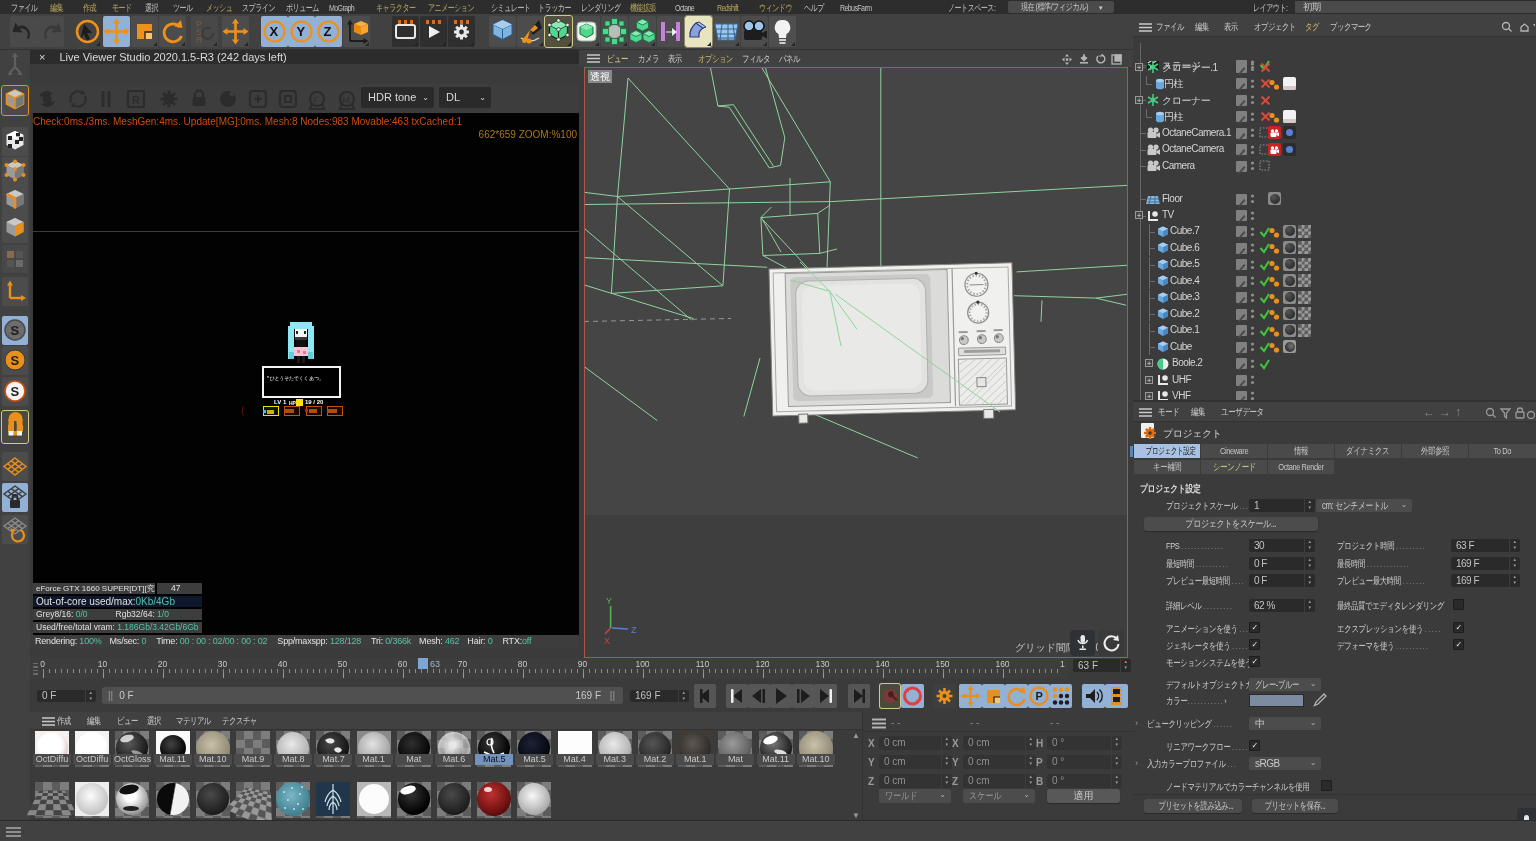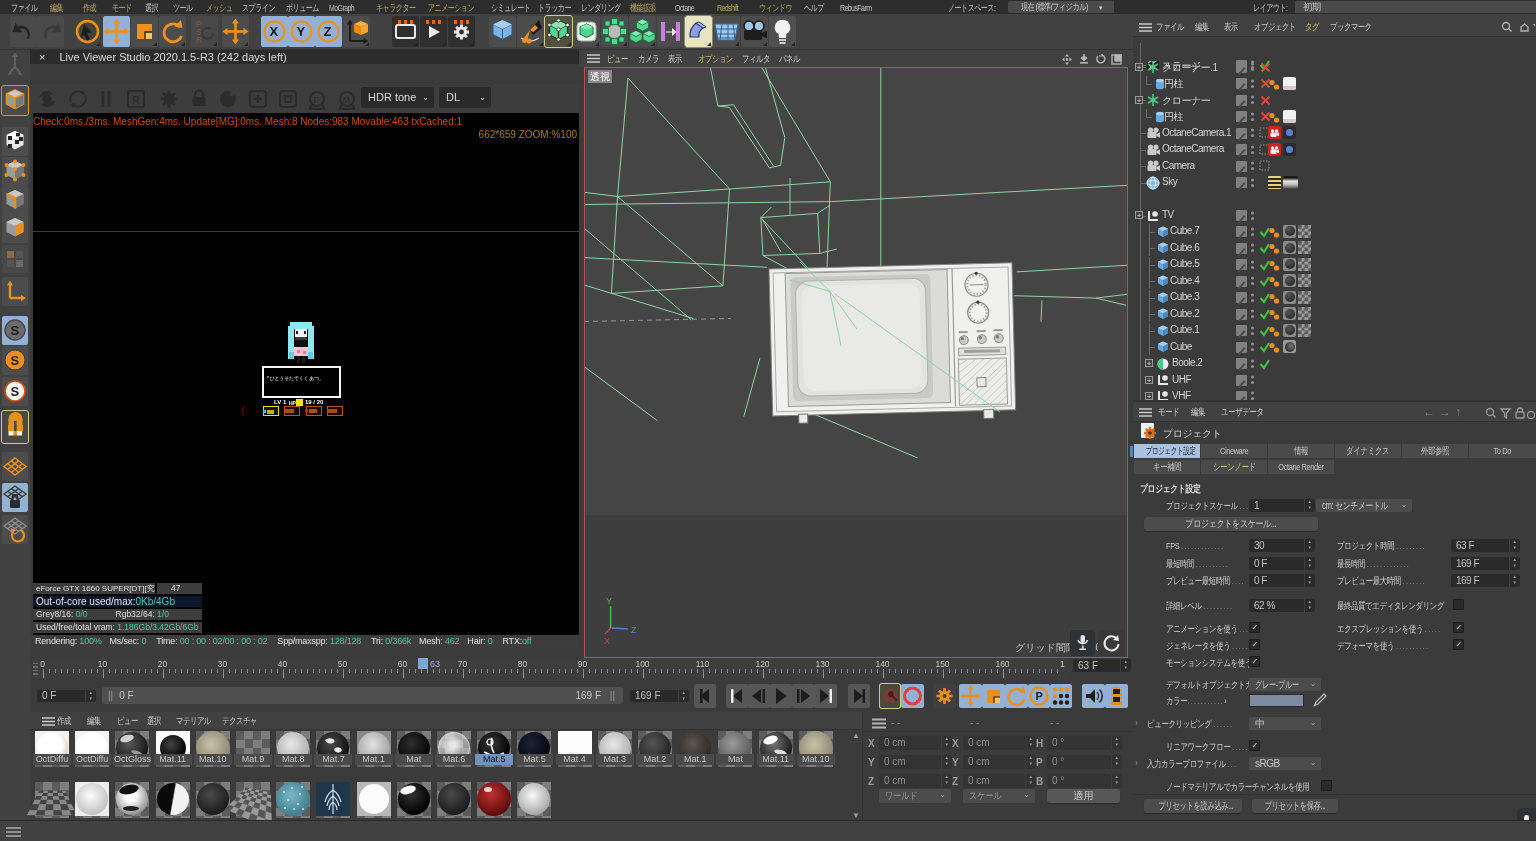--- a/index.html
+++ b/index.html
@@ -864,40 +864,39 @@
             <circle cx="2.5" cy="3" r="1.6"></circle>
             <circle cx="2.5" cy="8.5" r="1.6"></circle>
           </g>
         </svg>
         <svg class="abs" style="left:126px;top:2px;" width="12" height="12">
           <g fill="none" stroke="#8e8e8e" stroke-width="1.2" stroke-dasharray="1.5 1.5">
             <rect x="1" y="1" width="9" height="9"></rect>
           </g>
         </svg>
       </div>
-<div class="abs" style="left:0;top:137.6px;width:403px;height:16px;">
+<div class="abs" style="left:0;top:154.0px;width:403px;height:16px;">
         <div class="abs" style="left:7px;top:8px;width:6px;height:1px;background:#6a6a6a;"></div>
         <svg class="abs" style="left:13px;top:1px;" width="14" height="14">
-          <circle cx="7" cy="7" r="6" fill="#7db4e0"></circle>
-          <ellipse cx="7" cy="7" rx="6" ry="2.5" fill="none" stroke="#d8ecff" stroke-width="1"></ellipse>
-          <ellipse cx="7" cy="7" rx="2.5" ry="6" fill="none" stroke="#d8ecff" stroke-width="1"></ellipse>
-          <circle cx="7" cy="7" r="6" fill="none" stroke="#d8ecff" stroke-width="1"></circle>
-        </svg>
-        <div class="abs" style="left:29px;top:1.5px;font-size:10px;letter-spacing:-0.5px;color:#d4d4d4;white-space:nowrap;">Sky</div>
-        <div class="abs" style="left:103px;top:2.5px;width:11px;height:11px;background:#808080;border-radius:1px;"><svg width="11" height="11">
-            <path d="M2 9 L8 2 L9.5 3.5 L3.5 10z" fill="#4a4a4a"></path>
-          </svg></div>
-        <svg class="abs" style="left:117px;top:2px;" width="10" height="12">
-          <g fill="#8e8e8e">
-            <circle cx="2.5" cy="3" r="1.6"></circle>
-            <circle cx="2.5" cy="8.5" r="1.6"></circle>
-          </g>
-        </svg>
-        <div class="abs" style="left:135px;top:1px;width:13px;height:13px;background:repeating-linear-gradient(180deg,#e8d080 0 2px,#2a2a2a 2px 4px);border-radius:1px;"></div>
-        <div class="abs" style="left:150px;top:1px;width:15px;height:13px;background:linear-gradient(180deg,#1a1a1a 15%,#e8e8e8 40%,#b0b0b0 70%,#3a3a3a);border-radius:1px;"></div>
+          <path d="M2 4 h10 l2 8 h-14z" fill="#8cb8dd"></path>
+          <path d="M2 7 h11 M1.2 10 h12.2 M5 4 l-2 8 M9 4 l0 8 M12 4 l2 8" stroke="#30618c" stroke-width="0.8" fill="none"></path>
+        </svg>
+        <div class="abs" style="left:29px;top:1.5px;font-size:10px;letter-spacing:-0.5px;color:#d4d4d4;white-space:nowrap;">Floor</div>
+        <div class="abs" style="left:103px;top:2.5px;width:11px;height:11px;background:#808080;border-radius:1px;"><svg width="11" height="11">
+            <path d="M2 9 L8 2 L9.5 3.5 L3.5 10z" fill="#4a4a4a"></path>
+          </svg></div>
+        <svg class="abs" style="left:117px;top:2px;" width="10" height="12">
+          <g fill="#8e8e8e">
+            <circle cx="2.5" cy="3" r="1.6"></circle>
+            <circle cx="2.5" cy="8.5" r="1.6"></circle>
+          </g>
+        </svg>
+        <div class="abs" style="left:135px;top:1px;width:13px;height:13px;background:#8a8a8a;border-radius:2px;">
+          <div class="abs" style="left:1.5px;top:1.5px;width:10px;height:10px;border-radius:50%;background:radial-gradient(circle at 35% 30%,#555,#1e1e1e);"></div>
+        </div>
       </div>
 <div class="abs" style="left:0;top:170.5px;width:403px;height:16px;">
         <div class="abs" style="left:7px;top:8px;width:6px;height:1px;background:#6a6a6a;"></div>
         <div class="abs" style="left:2px;top:3.5px;width:8px;height:8px;background:#444;border:1px solid #999;font-size:8px;line-height:8px;color:#ddd;text-align:center;">+</div>
         <svg class="abs" style="left:13px;top:1px;" width="14" height="14">
           <path d="M3 2 v9 h9" fill="none" stroke="#e8e8e8" stroke-width="2"></path>
           <circle cx="9" cy="5" r="2.8" fill="#e8e8e8"></circle>
         </svg>
         <div class="abs" style="left:29px;top:1.5px;font-size:10px;letter-spacing:-0.5px;color:#d4d4d4;white-space:nowrap;">TV</div>
         <div class="abs" style="left:103px;top:2.5px;width:11px;height:11px;background:#808080;border-radius:1px;"><svg width="11" height="11">

